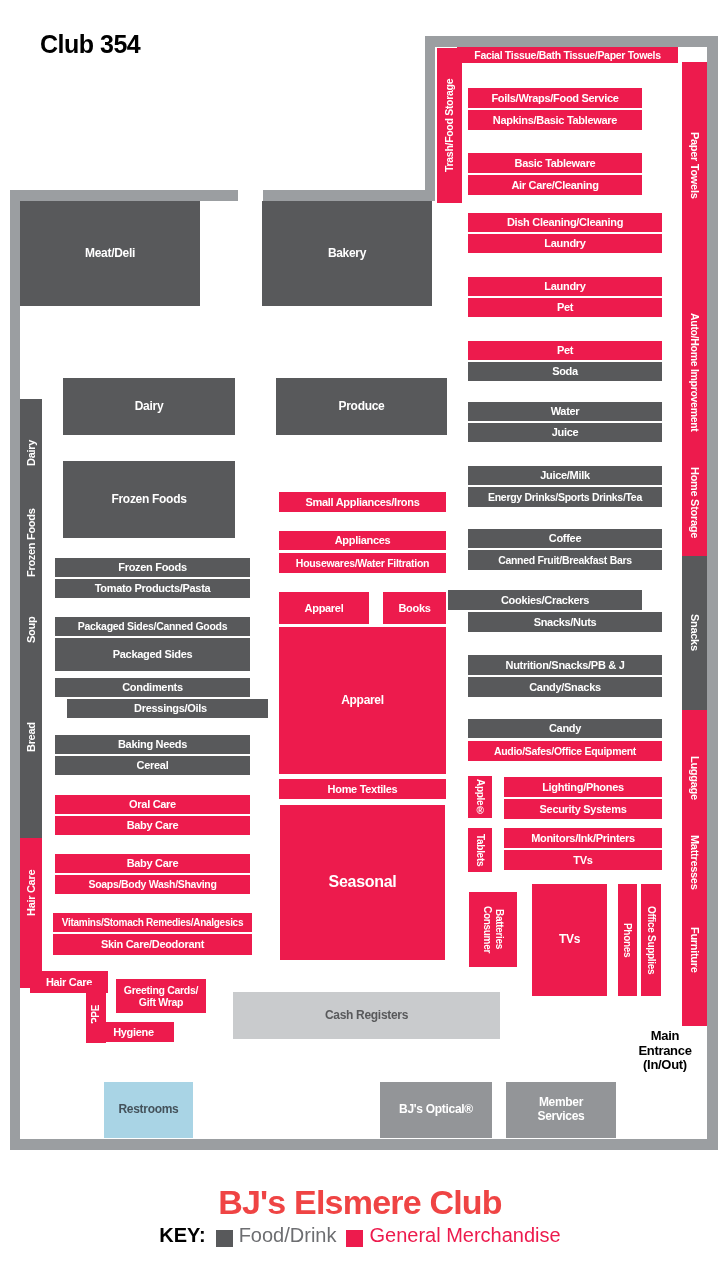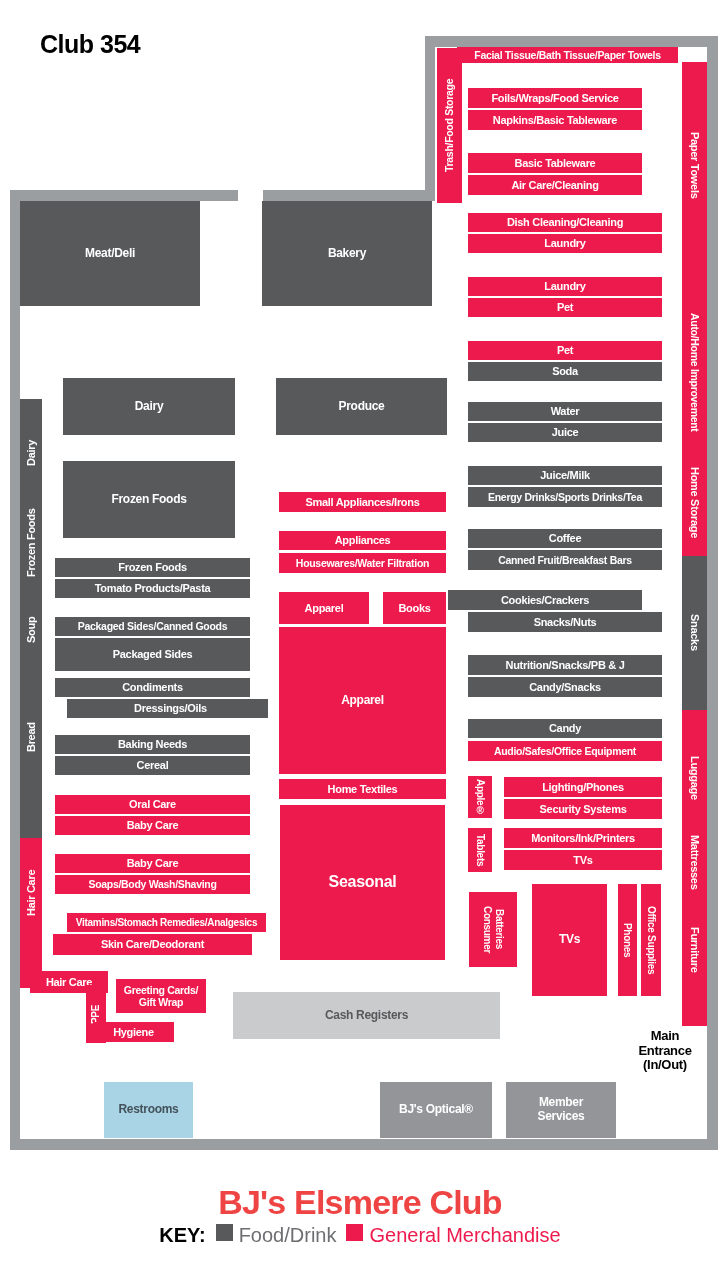--- a/index.html
+++ b/index.html
@@ -24,21 +24,21 @@
   .v-down-lr{writing-mode:vertical-lr;}
   .v-up{writing-mode:vertical-rl;transform:rotate(180deg);}
   #club-number{position:absolute;left:40px;top:30px;font-size:25px;font-weight:bold;color:#000;
                letter-spacing:-0.5px;}
   #map-title{position:absolute;left:0;top:1183px;width:720px;text-align:center;margin:0;
              font-size:34px;font-weight:bold;color:#ef4444;letter-spacing:-0.8px;}
   #legend{position:absolute;left:0;top:1224px;width:720px;display:flex;align-items:center;
           justify-content:center;gap:10px;font-size:20px;font-weight:bold;}
   #legend .key{color:#000;}
   .swatch{display:inline-block;width:17px;height:17px;margin-right:6px;vertical-align:-2px;}
-  .legend-item{display:flex;align-items:flex-start;}
+  .legend-item{display:flex;align-items:flex-end;}
   #legend .food-text{color:#6D6E71;font-weight:normal;}
   #legend .gm-text{color:var(--gm);font-weight:normal;}
 </style>
 </head>
 <body>
 
 <div id="canvas">
   <div id="club-number">Club 354</div>
 
   <div id="map">
@@ -119,21 +119,21 @@
       <div class="room food" style="left: 55px; top: 617px; width: 195px; height: 19px; font-size: 10.5px;">Packaged Sides/Canned Goods</div>
       <div class="room food" style="left: 55px; top: 638px; width: 195px; height: 33px; font-size: 11px;">Packaged Sides</div>
       <div class="room food" style="left: 55px; top: 678px; width: 195px; height: 19px; font-size: 11px;">Condiments</div>
       <div class="room food" style="left: 67px; top: 699px; width: 195px; height: 19px; font-size: 11px; padding-left: 6px;">Dressings/Oils</div>
       <div class="room food" style="left: 55px; top: 735px; width: 195px; height: 19px; font-size: 11px;">Baking Needs</div>
       <div class="room food" style="left: 55px; top: 756px; width: 195px; height: 19px; font-size: 11px;">Cereal</div>
       <div class="room gm" style="left: 55px; top: 795px; width: 195px; height: 19px; font-size: 11px;">Oral Care</div>
       <div class="room gm" style="left: 55px; top: 816px; width: 195px; height: 19px; font-size: 11px;">Baby Care</div>
       <div class="room gm" style="left: 55px; top: 854px; width: 195px; height: 19px; font-size: 11px;">Baby Care</div>
       <div class="room gm" style="left: 55px; top: 875px; width: 195px; height: 19px; font-size: 10.5px;">Soaps/Body Wash/Shaving</div>
-      <div class="room gm" style="left: 53px; top: 913px; width: 199px; height: 19px; font-size: 10px; margin-left: 14px;">Vitamins/Stomach Remedies/Analgesics</div>
+      <div class="room gm" style="left: 53px; top: 913px; width: 199px; height: 19px; font-size: 10px;">Vitamins/Stomach Remedies/Analgesics</div>
       <div class="room gm" style="left: 53px; top: 934px; width: 199px; height: 21px; font-size: 11px;">Skin Care/Deodorant</div>
       <div class="room gm" style="left: 30px; top: 971px; width: 78px; height: 22px; font-size: 11px;">Hair Care</div>
       <div class="room gm v-up" style="left: 86px; top: 985px; width: 20px; height: 58px; font-size: 10px;">PPE</div>
       <div class="room gm" style="left: 116px; top: 979px; width: 90px; height: 34px; font-size: 10.5px;">Greeting Cards/
 Gift Wrap</div>
       <div class="room gm" style="left: 93px; top: 1022px; width: 81px; height: 20px; font-size: 11px;">Hygiene</div>
       <div class="room registers" style="left: 233px; top: 992px; width: 267px; height: 47px; font-size: 12px;">Cash Registers</div>
       <div class="room restroom" style="left: 104px; top: 1082px; width: 89px; height: 56px; font-size: 12px;">Restrooms</div>
       <div class="room service" style="left: 380px; top: 1082px; width: 112px; height: 56px; font-size: 12px;">BJ's Optical®</div>
       <div class="room service" style="left: 506px; top: 1082px; width: 110px; height: 56px; font-size: 12px;">Member

